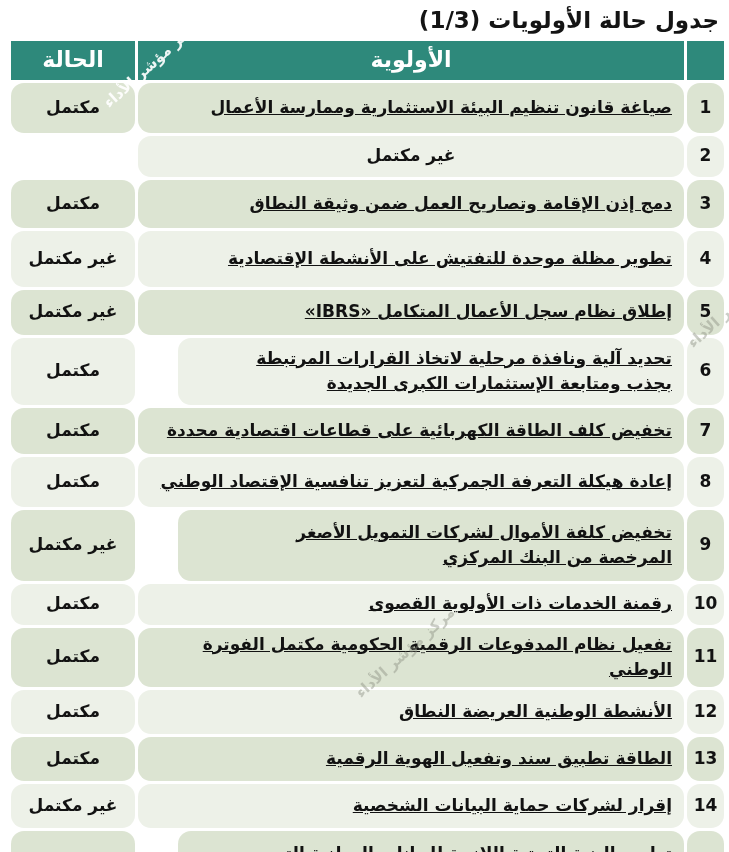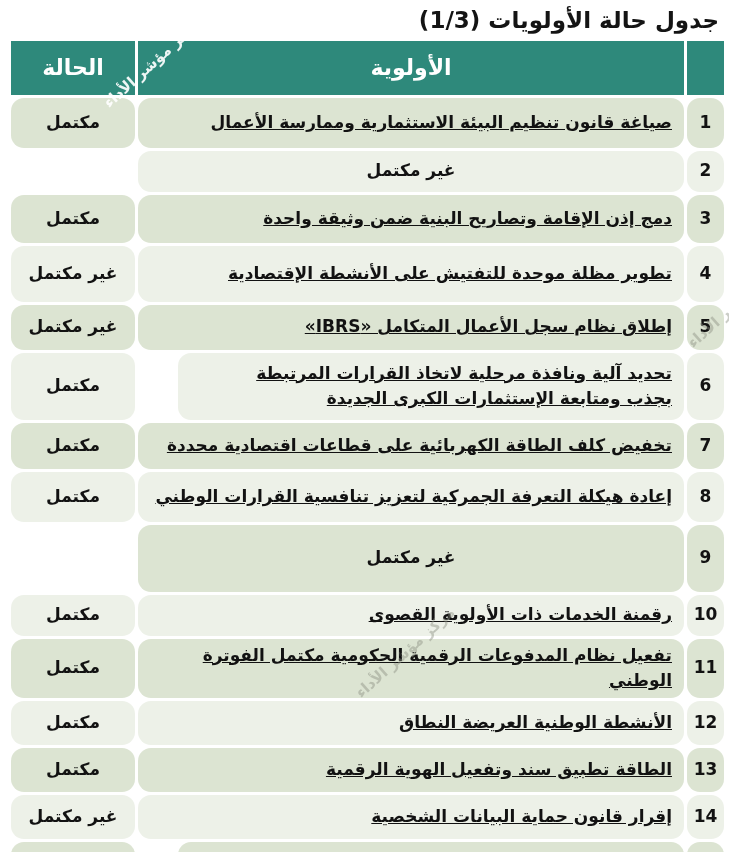--- a/index.html
+++ b/index.html
@@ -27,21 +27,21 @@
     gap:3px;
     margin-bottom:3px;
     direction:rtl;
   }
   .hcell{
     background:#2e897b;
     color:#ffffff;
     font-size:22px;
     font-weight:bold;
     display:flex;align-items:center;justify-content:center;
-    height:54px;
+    height:39px;
     line-height:1.1;
   }
   .cell{
     display:flex;align-items:center;
     font-weight:bold;
     font-size:17px;
     color:#121212;
     line-height:1.5;
     border-radius:13px;
   }
@@ -104,21 +104,21 @@
       <div class="cell sta">مكتمل</div>
     </div>
 
     <div class="row r2">
       <div class="cell num">2</div>
       <div class="cell sta">غير مكتمل</div>
     </div>
 
     <div class="row r3">
       <div class="cell num">3</div>
-      <div class="cell pri">دمج إذن الإقامة وتصاريح البنية ضمن وثيقة واحدة</div>
+      <div class="cell pri">دمج إذن الإقامة وتصاريح العمل ضمن وثيقة النطاق</div>
       <div class="cell sta">مكتمل</div>
     </div>
 
     <div class="row r4">
       <div class="cell num">4</div>
       <div class="cell pri">تطوير مظلة موحدة للتفتيش على الأنشطة الإقتصادية</div>
       <div class="cell sta">غير مكتمل</div>
     </div>
 
     <div class="row r5">
@@ -134,26 +134,27 @@
     </div>
 
     <div class="row r7">
       <div class="cell num">7</div>
       <div class="cell pri">تخفيض كلف الطاقة الكهربائية على قطاعات اقتصادية محددة</div>
       <div class="cell sta">مكتمل</div>
     </div>
 
     <div class="row r8">
       <div class="cell num">8</div>
-      <div class="cell pri">إعادة هيكلة التعرفة الجمركية لتعزيز تنافسية القرارات الوطني</div>
+      <div class="cell pri">إعادة هيكلة التعرفة الجمركية لتعزيز تنافسية الإقتصاد الوطني</div>
       <div class="cell sta">مكتمل</div>
     </div>
 
     <div class="row r9 wrap2">
       <div class="cell num">9</div>
+      <div class="cell pri">تخفيض كلفة الأموال لشركات التمويل الأصغر المرخصة من البنك المركزي</div>
       <div class="cell sta">غير مكتمل</div>
     </div>
 
     <div class="row r10">
       <div class="cell num">10</div>
       <div class="cell pri">رقمنة الخدمات ذات الأولوية القصوى</div>
       <div class="cell sta">مكتمل</div>
     </div>
 
     <div class="row r11">
@@ -169,21 +170,21 @@
     </div>
 
     <div class="row r13">
       <div class="cell num">13</div>
       <div class="cell pri">الطاقة تطبيق سند وتفعيل الهوية الرقمية</div>
       <div class="cell sta">مكتمل</div>
     </div>
 
     <div class="row r14">
       <div class="cell num">14</div>
-      <div class="cell pri">إقرار قانون حماية البيانات الشخصية</div>
+      <div class="cell pri">إقرار لشركات حماية البيانات الشخصية</div>
       <div class="cell sta">غير مكتمل</div>
     </div>
 
     <div class="row r15 wrap2">
       <div class="cell num">15</div>
       <div class="cell pri">تطوير البنية التحتية اللازمة للبيانات الوطنية التي تساهم في التحول الرقمي</div>
       <div class="cell sta">غير مكتمل</div>
     </div>
 
   </div>

